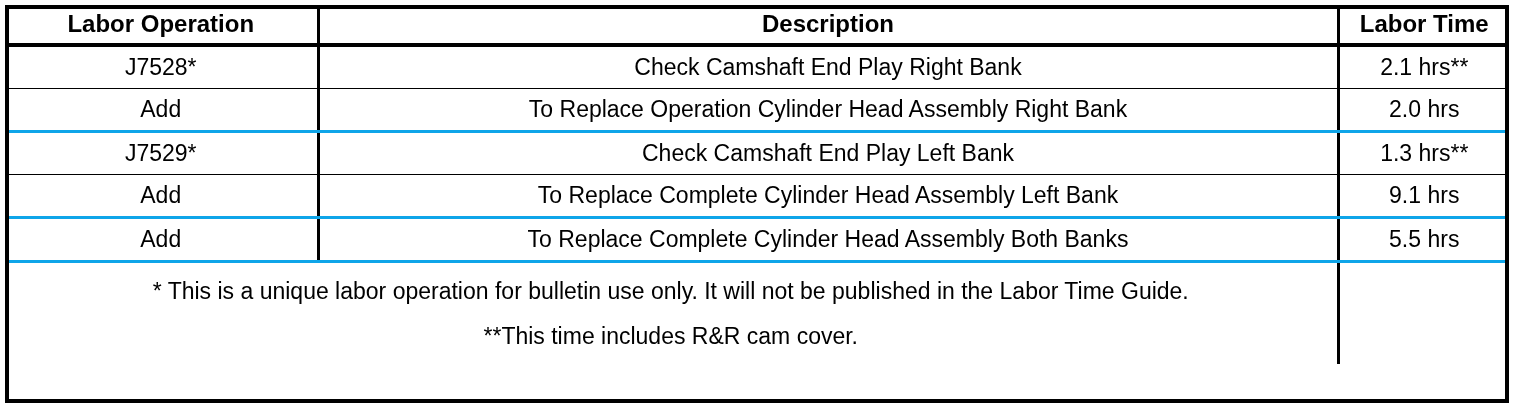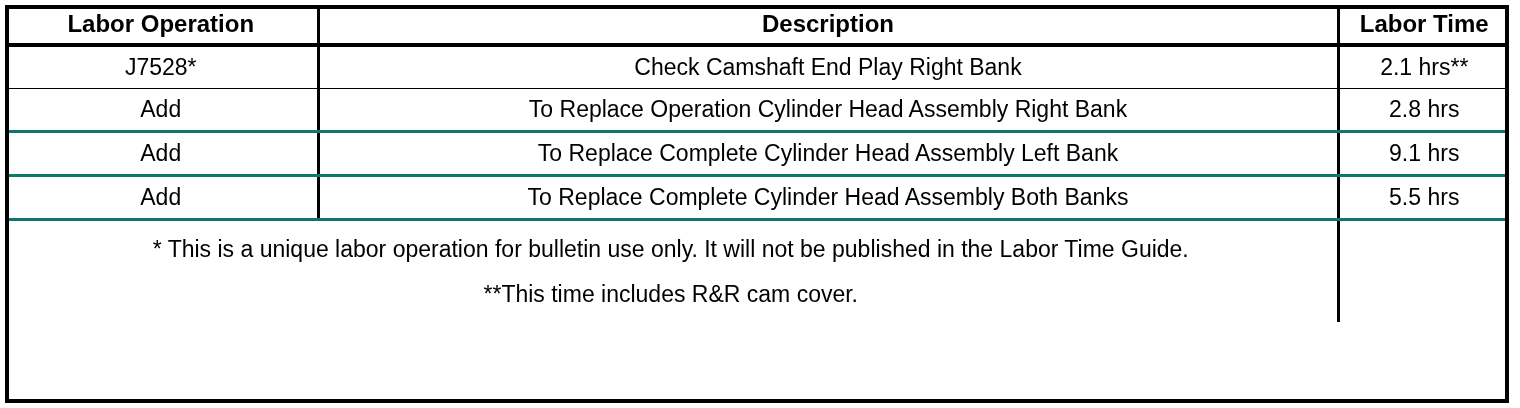--- a/index.html
+++ b/index.html
@@ -75,21 +75,21 @@
   .cell {
     height: 41px;
     text-align: center;
     font-size: 23px;
     line-height: 41px;
     white-space: nowrap;
   }
   .cell.sep-r { border-right: 3px solid #000000; }
 
   .rule-thin   { border-bottom: 1px solid #000000; }
-  .rule-thick  { border-bottom: 3px solid #0f766e; }
+  .rule-thick  { border-bottom: 3px solid #0ea5e9; }
 
   
   .note-cell {
     height: 101px;
     vertical-align: top;
     padding: 7px 0 0 4px;
     font-size: 23px;
     line-height: 25px;
     text-align: center;
   }
@@ -120,23 +120,28 @@
 
       <tr>
         <td class="cell sep-r rule-thin">J7528*</td>
         <td class="cell sep-r rule-thin">Check Camshaft End Play Right Bank</td>
         <td class="cell rule-thin">2.1 hrs**</td>
       </tr>
 
       <tr>
         <td class="cell sep-r rule-thick">Add</td>
         <td class="cell sep-r rule-thick">To Replace Operation Cylinder Head Assembly Right Bank</td>
-        <td class="cell rule-thick">2.8 hrs</td>
+        <td class="cell rule-thick">2.0 hrs</td>
       </tr>
 
+      <tr>
+        <td class="cell sep-r rule-thin">J7529*</td>
+        <td class="cell sep-r rule-thin">Check Camshaft End Play Left Bank</td>
+        <td class="cell rule-thin">1.3 hrs**</td>
+      </tr>
 
       <tr>
         <td class="cell sep-r rule-thick">Add</td>
         <td class="cell sep-r rule-thick">To Replace Complete Cylinder Head Assembly Left Bank</td>
         <td class="cell rule-thick">9.1 hrs</td>
       </tr>
 
 
       <tr>
         <td class="cell sep-r rule-thick">Add</td>

